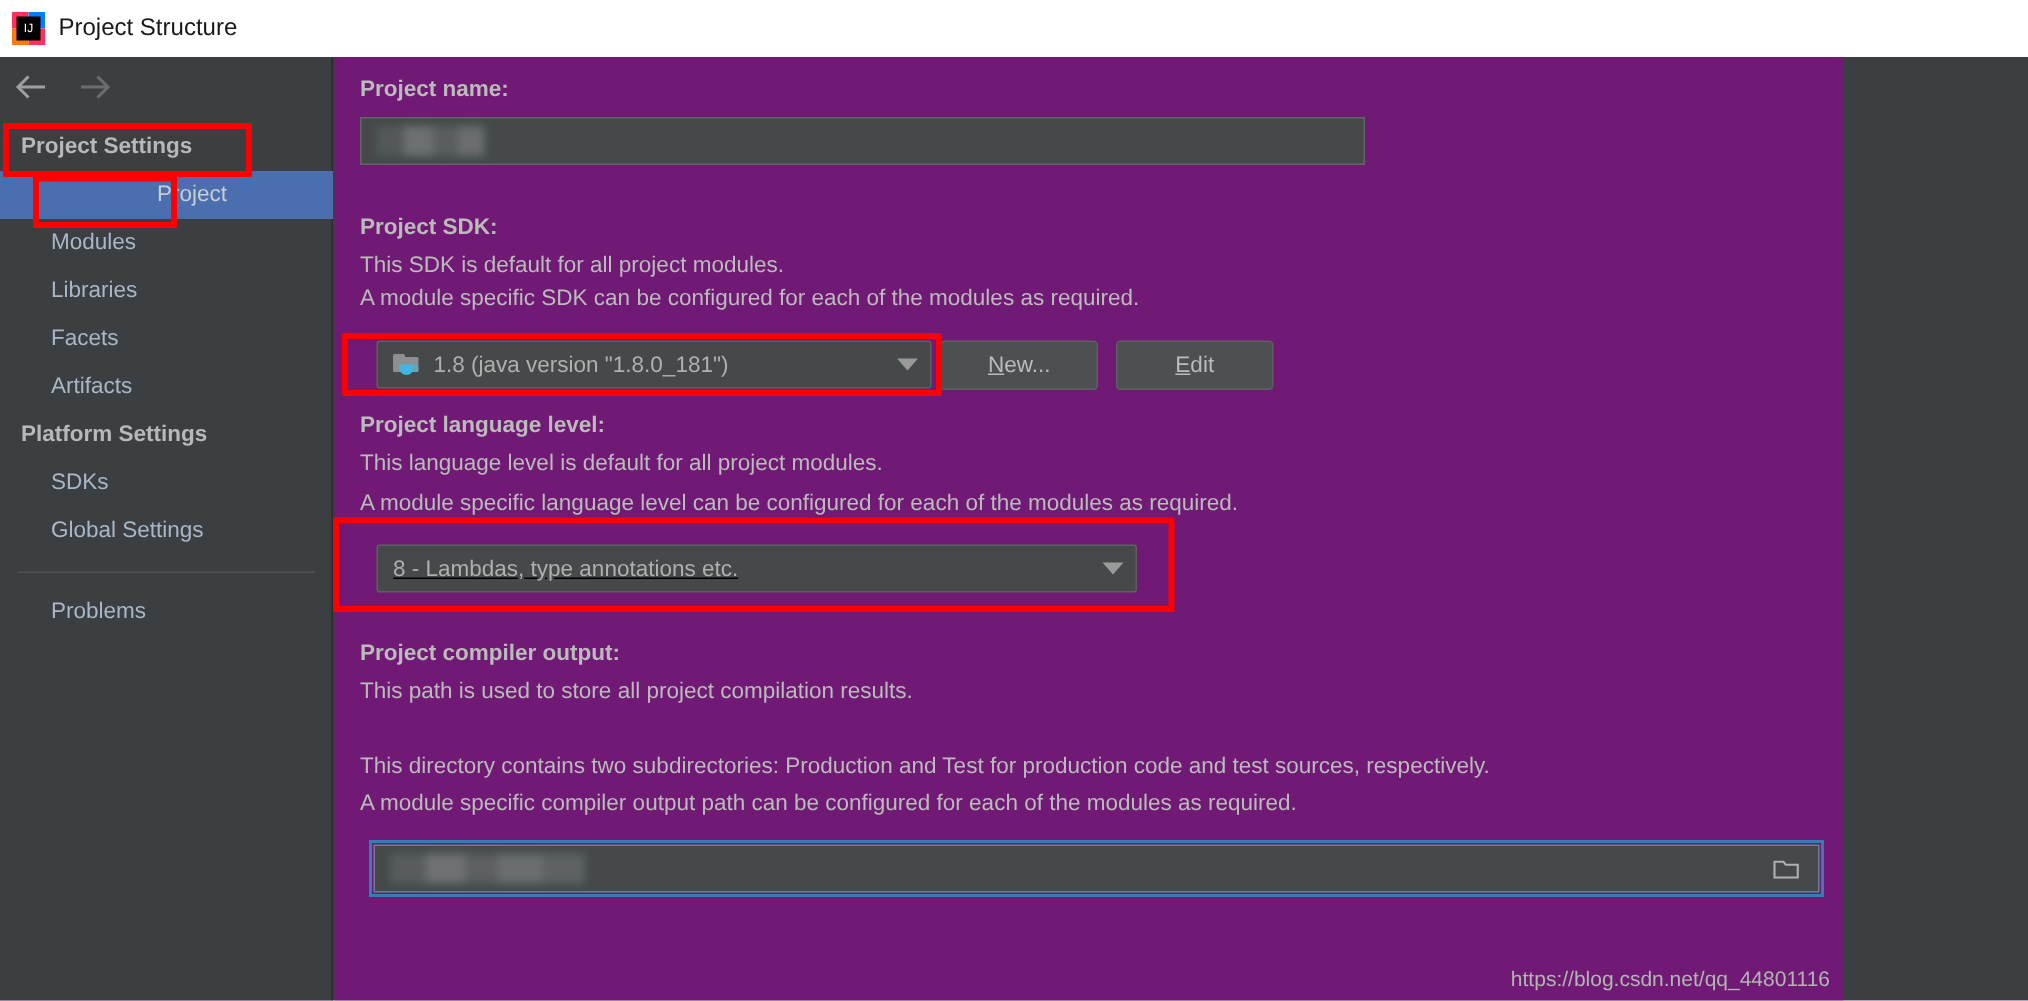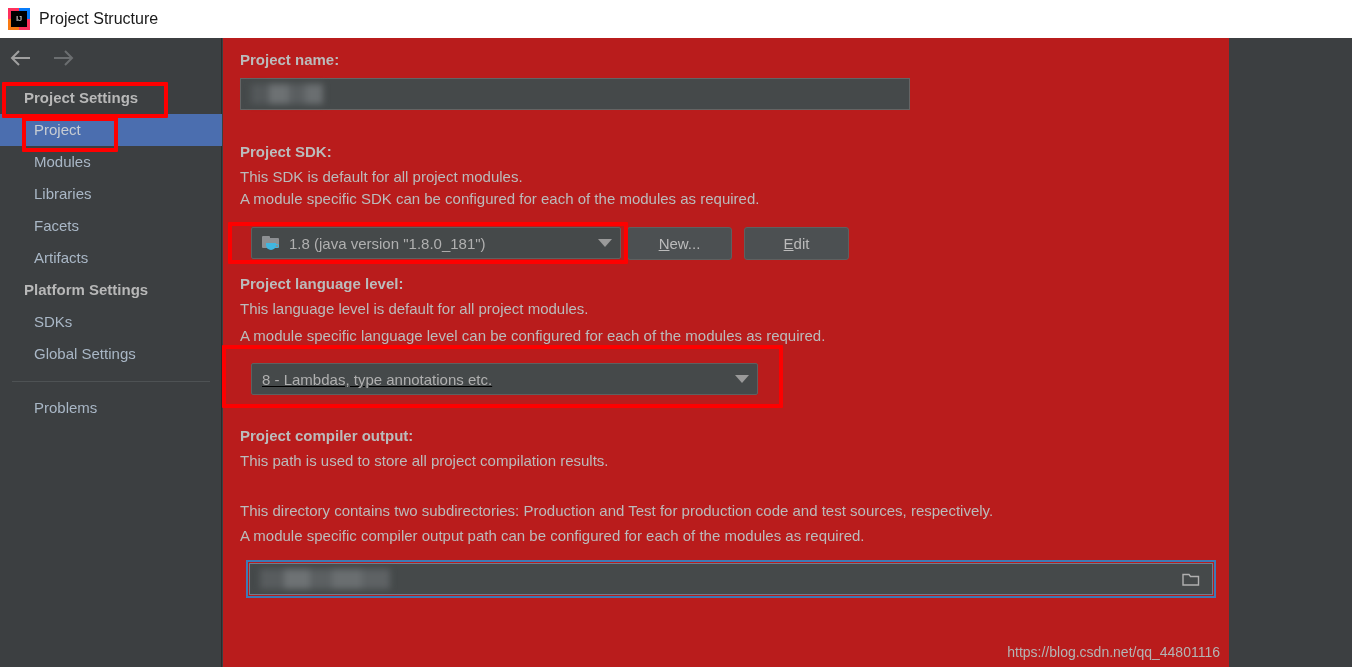--- a/index.html
+++ b/index.html
@@ -98,50 +98,51 @@
   .tree {
     position: absolute;
     left: 0;
     top: 44px;
     width: 222px;
   }
   .tree-group {
     font-size: 15px;
     font-weight: bold;
     color: #b8b8b8;
-    padding: 6px 0 6px 24px;
+    padding: 6px 0 6px 14px;
     line-height: 20px;
     height: 32px;
     box-sizing: border-box;
   }
   .tree-item {
     font-size: 15px;
     color: #a9b7c6;
     padding: 5px 0 5px 34px;
     line-height: 22px;
     height: 32px;
     box-sizing: border-box;
   }
   .tree-item.selected {
     background: #4b6eaf;
     color: #c8cdd3;
+    text-align: center;
   }
   .tree-sep {
     height: 1px;
     background: #4e5254;
     margin: 11px 12px 10px 12px;
   }
 
   
   .main {
     position: absolute;
     left: 223px; top: 38px;
     width: 1006px;
     height: 629px;
-    background: #b91c1c;
+    background: #701a75;
     box-sizing: border-box;
   }
 
   .sec-title {
     position: absolute;
     font-size: 15px;
     font-weight: bold;
     color: #bbbbbb;
     line-height: 20px;
     white-space: nowrap;

